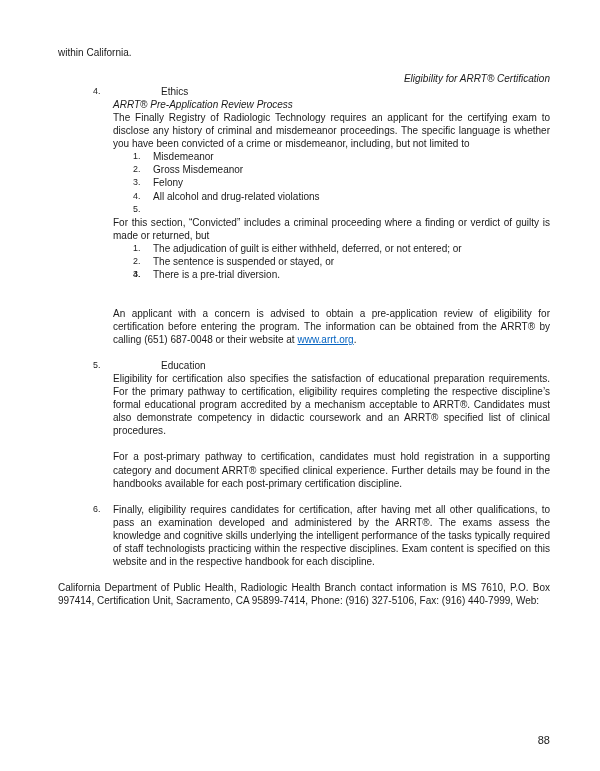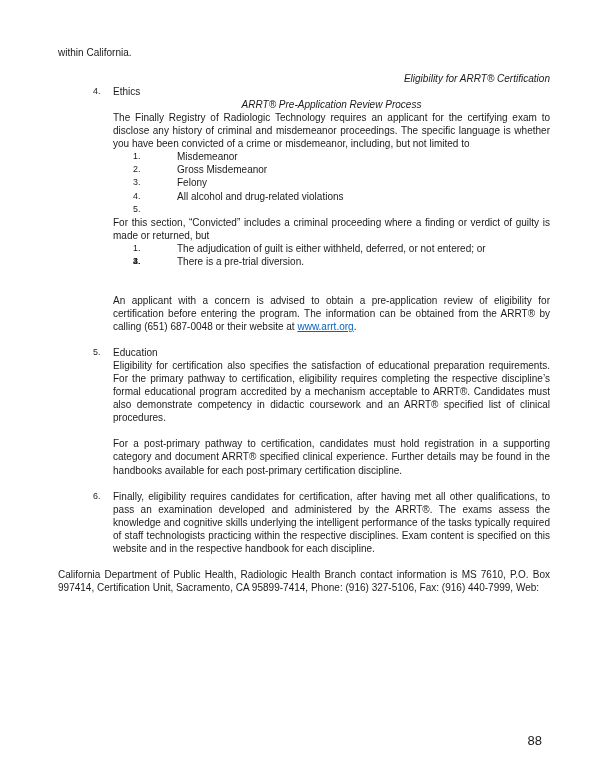--- a/index.html
+++ b/index.html
@@ -40,21 +40,21 @@
     text-align: justify;
     letter-spacing: 0.01px;
   }
 
   .heading {
     font-style: italic;
     text-align: right;
   }
   .subheading {
     font-style: italic;
-    text-align: center;
+    text-align: left;
   }
 
   .spacer {
     height: 13.05px;
   }
 
   
   .l1 {
     position: relative;
     padding-left: 55px;
@@ -63,20 +63,21 @@
     position: absolute;
     left: 35px;
     top: 0;
     width: 16px;
     font-size: 8.9px;
     line-height: 13.05px;
     text-align: left;
   }
   .l1 > .li-text {
     text-align: left;
+    margin-left: 48px;
   }
 
   
   .l1body {
     padding-left: 55px;
   }
 
   
   .l2 {
     position: relative;
@@ -86,38 +87,37 @@
     position: absolute;
     left: 75px;
     top: 0;
     width: 16px;
     font-size: 8.9px;
     line-height: 13.05px;
     text-align: left;
   }
   .l2 > .li-text {
     text-align: left;
-    margin-left: 24px;
   }
   .l2.justified > .li-text {
     text-align: justify;
   }
 
   a.link {
     color: #0563C1;
     text-decoration: underline;
   }
 
   .page-number {
     position: absolute;
-    left: 0;
+    left: 8px;
     top: 734px;
     width: 542px;
     text-align: right;
-    font-size: 13px;
+    font-size: 11px;
     line-height: 13px;
     color: #1a1a1a;
   }
 </style>
 </head>
 <body>
 
 <div id="page">
 
   <div class="content">
@@ -164,20 +164,21 @@
     <div class="l1body">
       <p>For this section, “Convicted” includes a criminal proceeding where a finding or verdict of guilty is made or returned, but</p>
     </div>
 
     <div class="l2">
       <span class="num">1.</span>
       <p class="li-text">The adjudication of guilt is either withheld, deferred, or not entered; or</p>
     </div>
     <div class="l2">
       <span class="num">2.</span>
+      <p class="li-text">The sentence is suspended or stayed, or</p>
     </div>
     <div class="l2 justified">
       <span class="num">3.</span>
     </div>
     <div class="l2">
       <span class="num">4.</span>
       <p class="li-text">There is a pre-trial diversion.</p>
     </div>
 
     <div class="spacer"></div>

